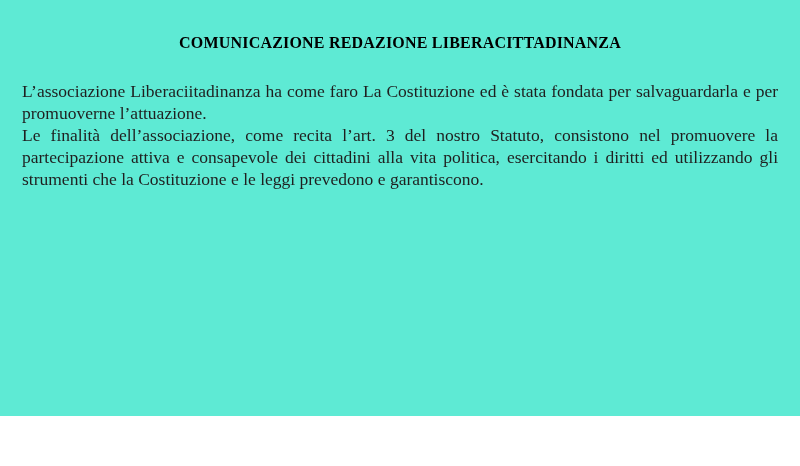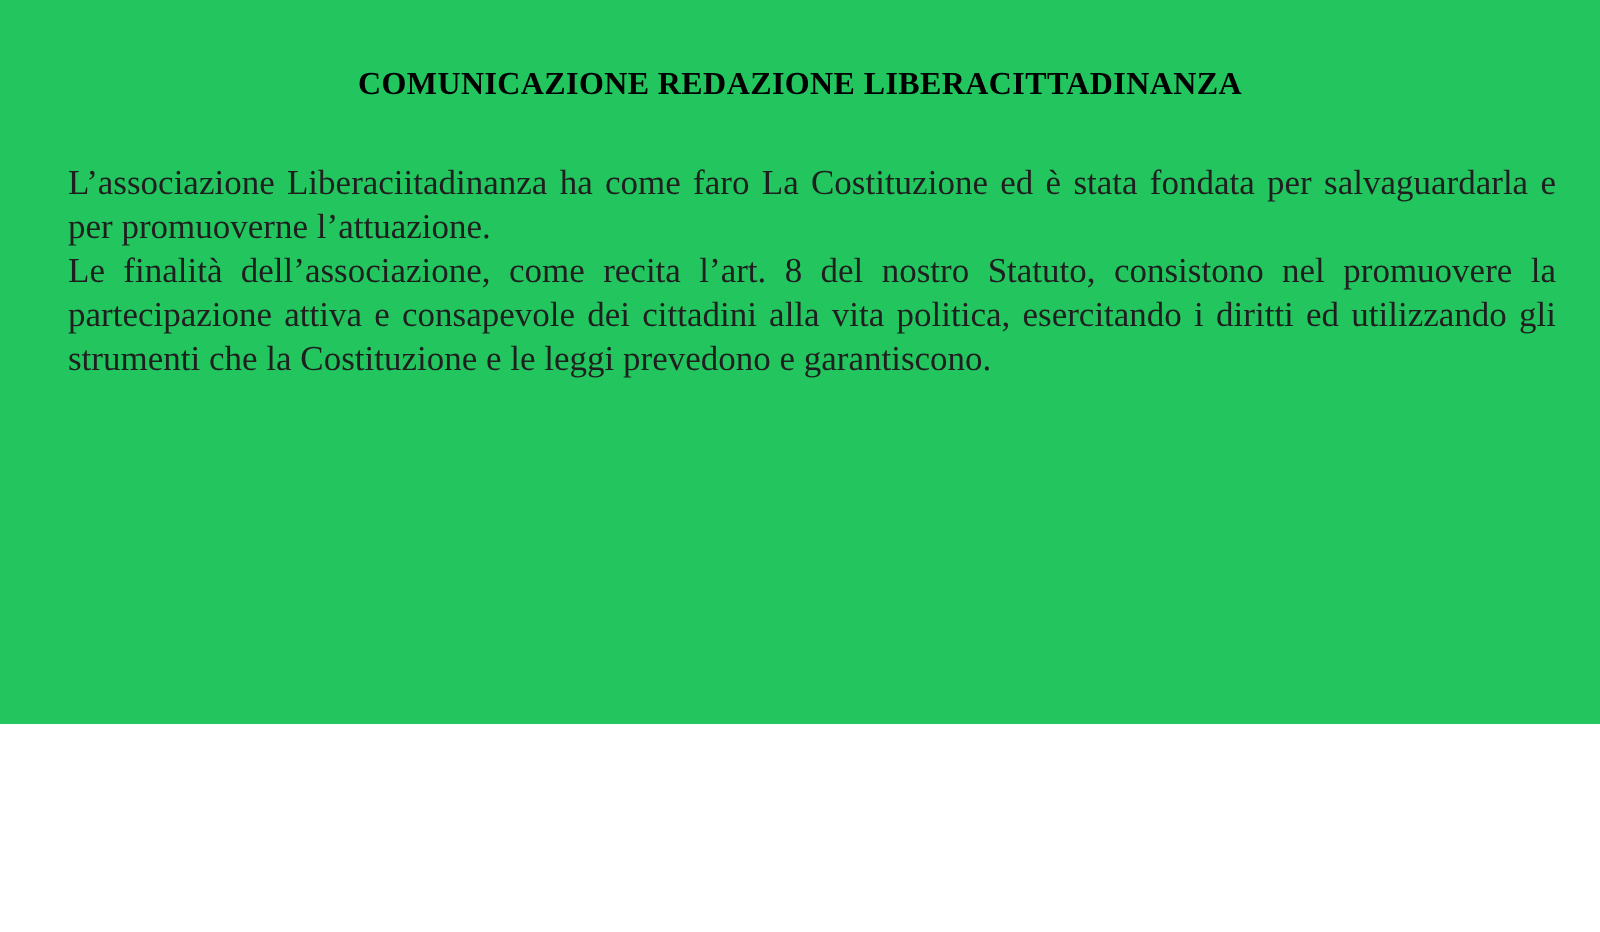--- a/index.html
+++ b/index.html
@@ -3,59 +3,59 @@
 <meta charset="utf-8">
 <style>
   html, body {
     margin: 0;
     padding: 0;
     background: #ffffff;
   }
   .page {
     position: relative;
     width: 800px;
-    height: 362px;
+    height: 416px;
     margin: 0;
-    background: #22c55e;
+    background: #5eead4;
     box-sizing: border-box;
     padding: 34px 22px 0 22px;
     font-family: "Liberation Serif", serif;
     color: #1f1f1f;
     overflow: hidden;
   }
   .doc-title {
     margin: 0 0 28px 0;
     text-align: center;
     font-size: 16px;
     line-height: 18px;
     font-weight: bold;
     color: #000000;
     letter-spacing: 0.2px;
     font-family: "Liberation Serif", serif;
   }
   .para {
-    margin: 0 0 21px 12px;
+    margin: 0 0 21px 0;
   }
   .sentence {
     font-size: 17.5px;
     line-height: 22px;
     text-align: justify;
     white-space: pre-wrap;
     color: #1f1f1f;
   }
 </style>
 </head>
 <body>
 
 <div class="page">
 
   <h1 class="doc-title">COMUNICAZIONE REDAZIONE LIBERACITTADINANZA</h1>
 
   <div class="para">
     <div class="sentence">L’associazione Liberaciitadinanza ha come faro La Costituzione ed è stata fondata per salvaguardarla e per promuoverne l’attuazione.</div>
-    <div class="sentence">Le finalità dell’associazione, come recita l’art. 8 del nostro Statuto, consistono nel promuovere la partecipazione attiva e consapevole dei cittadini alla vita politica, esercitando i diritti ed utilizzando gli strumenti che la Costituzione e le leggi prevedono e garantiscono.</div>
+    <div class="sentence">Le finalità dell’associazione, come recita l’art. 3 del nostro Statuto, consistono nel promuovere la partecipazione attiva e consapevole dei cittadini alla vita politica, esercitando i diritti ed utilizzando gli strumenti che la Costituzione e le leggi prevedono e garantiscono.</div>
   </div>
 
   <div class="para">
   </div>
 
 
 </div>
 
 </body></html>

